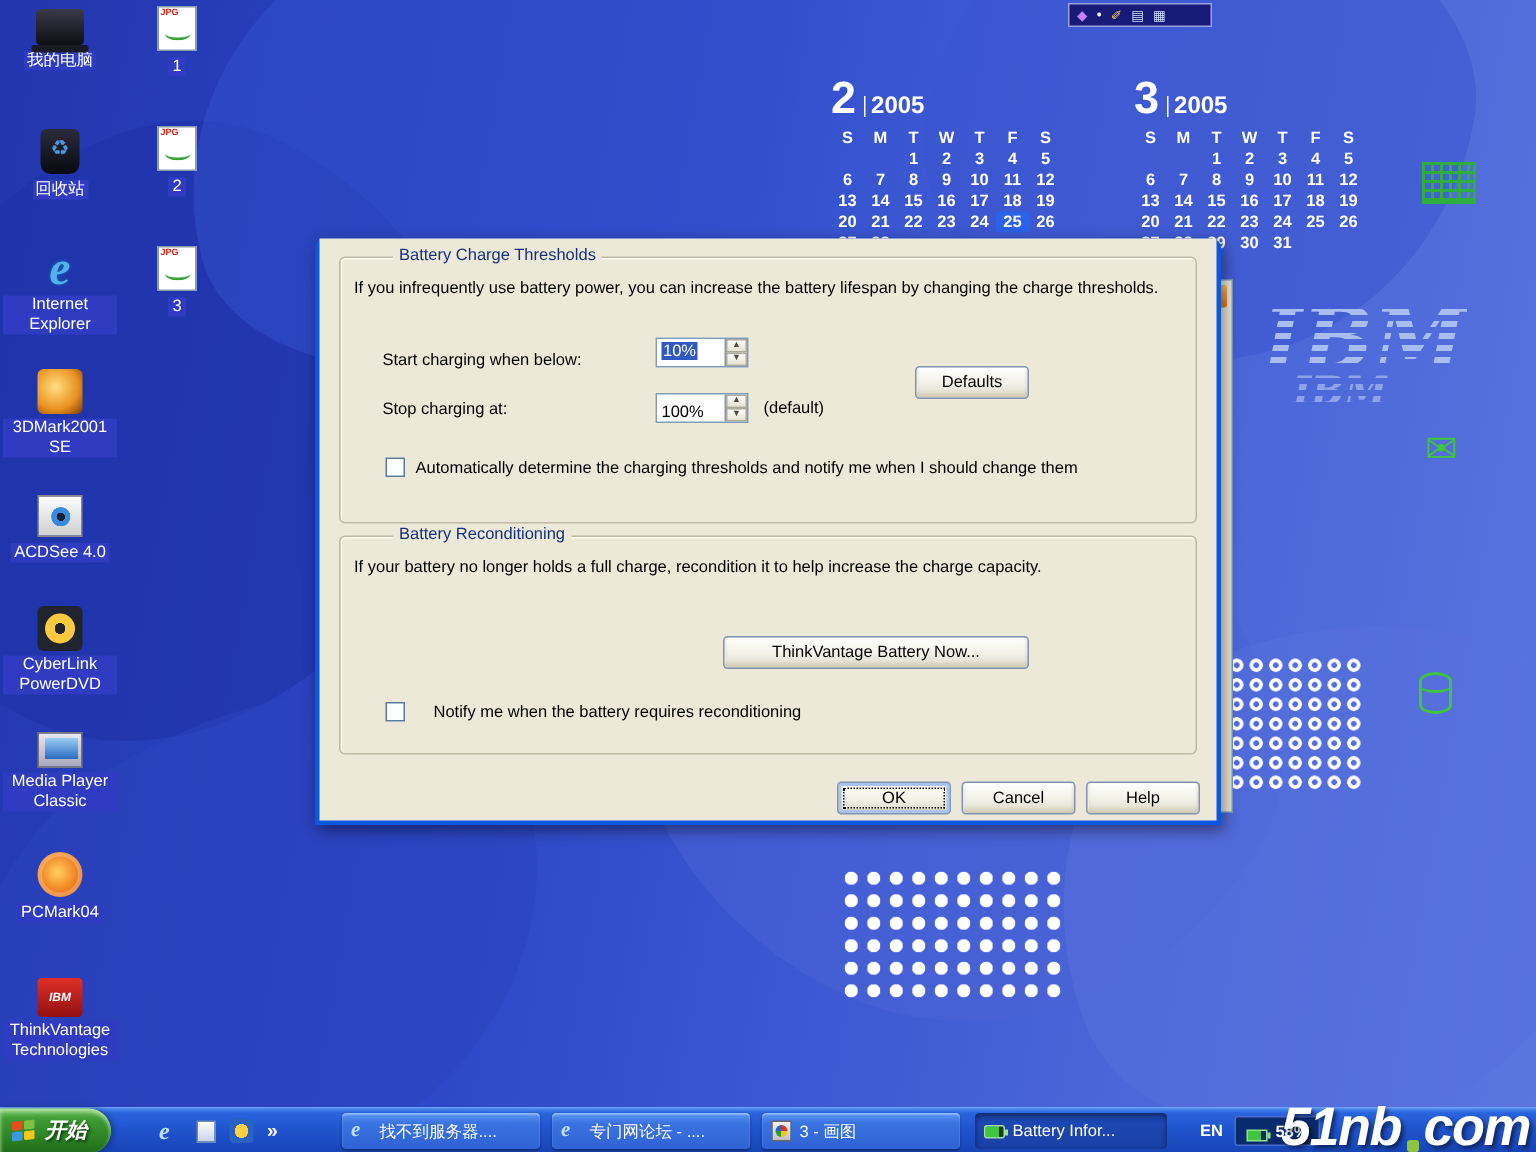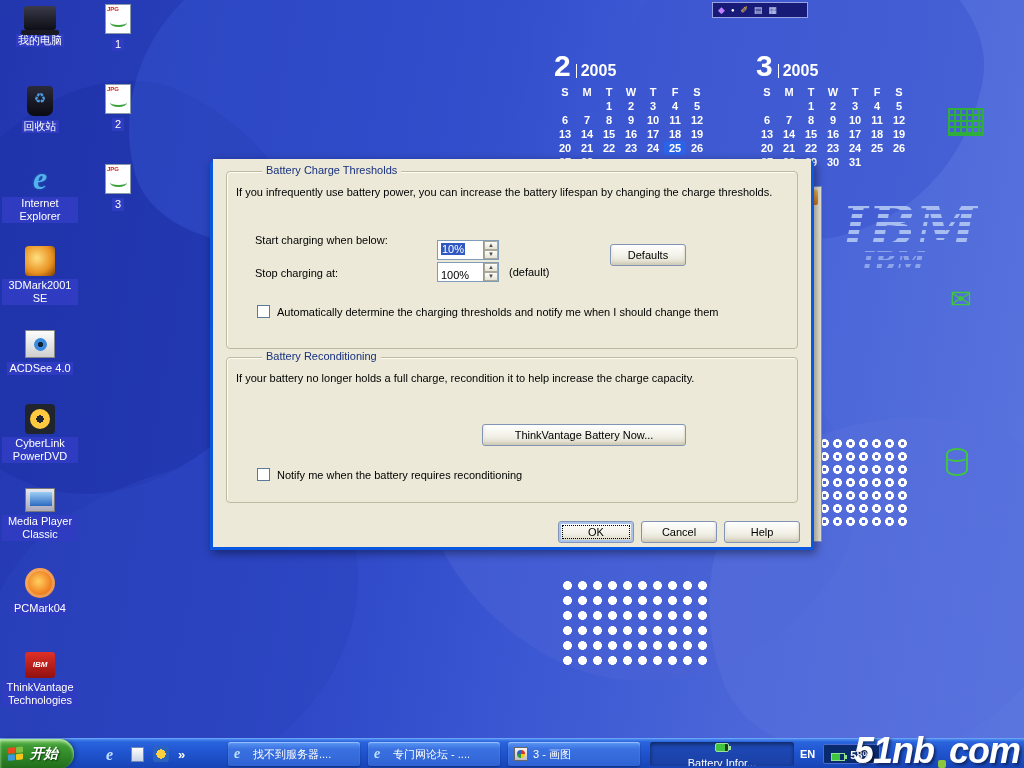--- a/index.html
+++ b/index.html
@@ -304,21 +304,21 @@
 
 <div class="bgwin"></div>
 
 <div class="dialog">
   <div class="dlg-body">
 
     <div class="groupbox" style="top:12px;height:178px;">
       <span class="gb-title">Battery Charge Thresholds</span>
       <div class="desc" style="left:9px;top:14px;">If you infrequently use battery power, you can increase the battery lifespan by changing the charge thresholds.</div>
       <div class="flabel" style="left:28px;top:62px;">Start charging when below:</div>
-      <div class="spin" style="left:210px;top:68px;">
+      <div class="spin" style="left:210px;top:53px;">
         <div class="spin-val"><span class="selrange">10%</span></div>
         <div class="spin-ud">
           <div class="spin-btn"><span class="up-icon"></span></div>
           <div class="spin-btn"><span class="down-icon"></span></div>
         </div>
       </div>
       <div class="flabel" style="left:28px;top:95px;">Stop charging at:</div>
       <div class="spin" style="left:210px;top:90px;align-items:flex-end;">
         <div class="spin-val"><span>100%</span></div>
         <div class="spin-ud">
@@ -330,21 +330,21 @@
       <div class="xp-btn" style="left:383px;top:72px;width:76px;">Defaults</div>
       <span class="chk" style="left:30px;top:133px;"></span>
       <span class="chk-label" style="left:50px;top:134px;">Automatically determine the charging thresholds and notify me when I should change them</span>
     </div>
 
     <div class="groupbox" style="top:198px;height:146px;">
       <span class="gb-title">Battery Reconditioning</span>
       <div class="desc" style="left:9px;top:14px;">If your battery no longer holds a full charge, recondition it to help increase the charge capacity.</div>
       <div class="xp-btn" style="left:255px;top:66px;width:204px;">ThinkVantage Battery Now...</div>
       <span class="chk" style="left:30px;top:110px;"></span>
-      <span class="chk-label" style="left:50px;top:111px;">Notify me when the battery requires reconditioning</span>
+      <span class="chk-label" style="left:62px;top:111px;">Notify me when the battery requires reconditioning</span>
     </div>
 
     <div class="xp-btn default" style="left:345px;top:362px;width:76px;">OK</div>
     <div class="xp-btn" style="left:428px;top:362px;width:76px;">Cancel</div>
     <div class="xp-btn" style="left:511px;top:362px;width:76px;">Help</div>
   </div>
 </div>
 
 <div class="taskbar">
   <div class="start-btn">
@@ -367,21 +367,21 @@
     <span>找不到服务器....</span>
   </div>
   <div class="taskbtn" style="left:368px;">
     <span class="ti ti-ie"></span>
     <span>专门网论坛 - ....</span>
   </div>
   <div class="taskbtn" style="left:508px;">
     <span class="ti ti-paint"></span>
     <span>3 - 画图</span>
   </div>
-  <div class="taskbtn active" style="left:650px;width:144px;flex-direction:column;">
+  <div class="taskbtn active" style="left:650px;width:128px;">
     <span class="ti ti-batt"></span>
     <span>Battery Infor...</span>
   </div>
   <div class="tray">
     <span class="tray-lang">EN</span>
     <span class="batt-box">
       <span class="batt-icon"></span>
       <span class="batt-text">58%</span>
     </span>
   </div>

